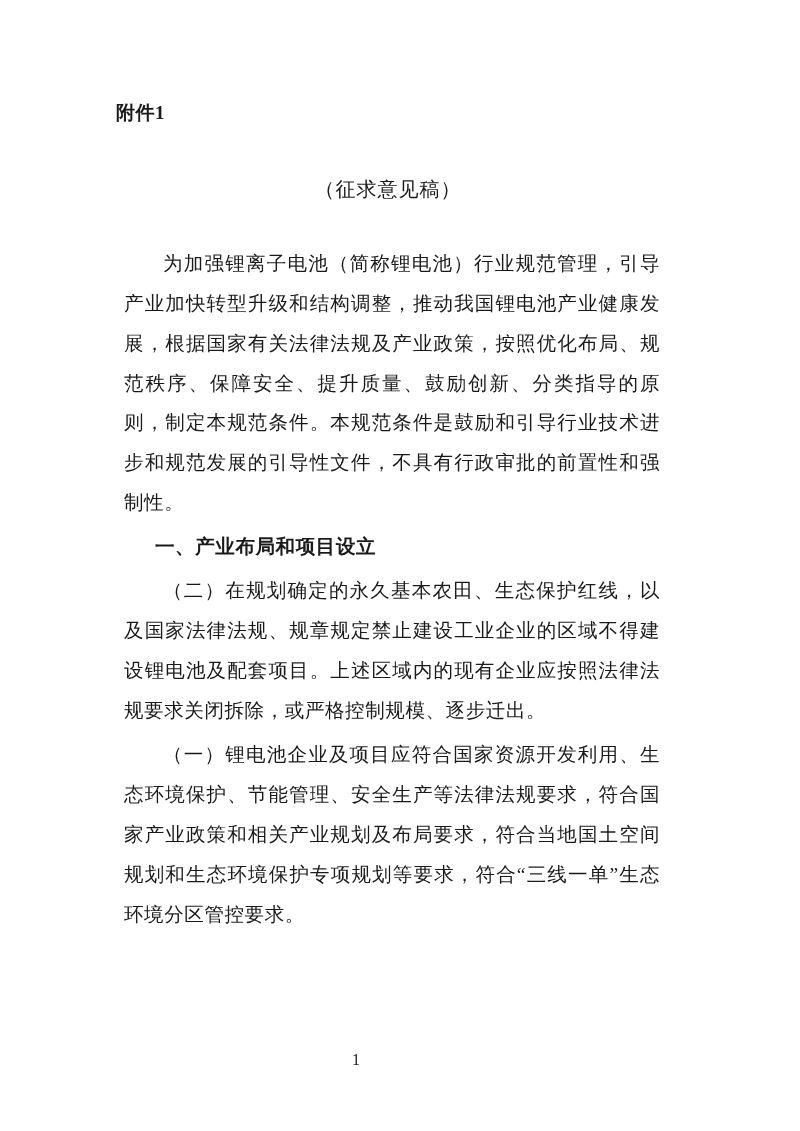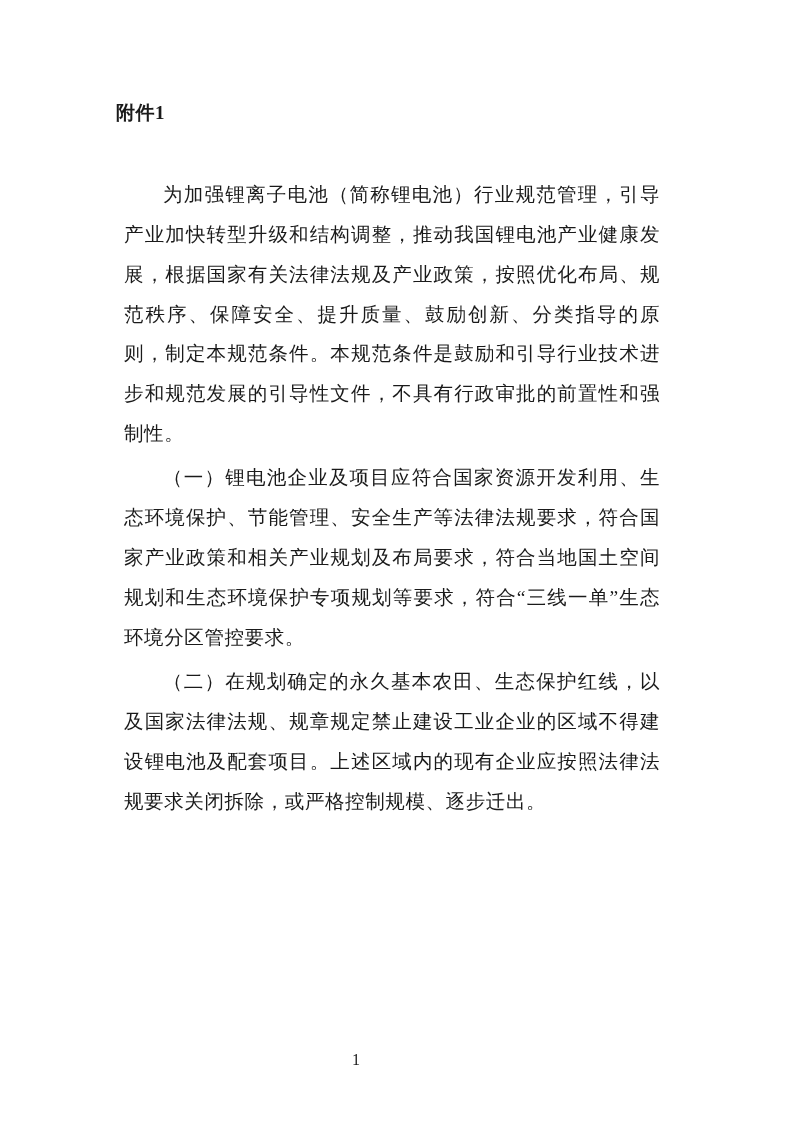--- a/index.html
+++ b/index.html
@@ -73,25 +73,27 @@
   }
 </style>
 </head>
 <body>
 
 <div class="page">
 
   <div class="attachment-label">附件1</div>
 
 
+  <div class="doc-subtitle">（征求意见稿）</div>
 
   <div class="body-content">
     <p class="para">为加强锂离子电池（简称锂电池）行业规范管理，引导产业加快转型升级和结构调整，推动我国锂电池产业健康发展，根据国家有关法律法规及产业政策，按照优化布局、规范秩序、保障安全、提升质量、鼓励创新、分类指导的原则，制定本规范条件。本规范条件是鼓励和引导行业技术进步和规范发展的引导性文件，不具有行政审批的前置性和强制性。</p>
 
+    <p class="section-heading">一、产业布局和项目设立</p>
+
+    <p class="para">（二）在规划确定的永久基本农田、生态保护红线，以及国家法律法规、规章规定禁止建设工业企业的区域不得建设锂电池及配套项目。上述区域内的现有企业应按照法律法规要求关闭拆除，或严格控制规模、逐步迁出。</p>
 
     <p class="para">（一）锂电池企业及项目应符合国家资源开发利用、生态环境保护、节能管理、安全生产等法律法规要求，符合国家产业政策和相关产业规划及布局要求，符合当地国土空间规划和生态环境保护专项规划等要求，符合“三线一单”生态环境分区管控要求。</p>
-
-    <p class="para">（二）在规划确定的永久基本农田、生态保护红线，以及国家法律法规、规章规定禁止建设工业企业的区域不得建设锂电池及配套项目。上述区域内的现有企业应按照法律法规要求关闭拆除，或严格控制规模、逐步迁出。</p>
   </div>
 
   <div class="page-number">1</div>
 
 </div>
 
 </body></html>

